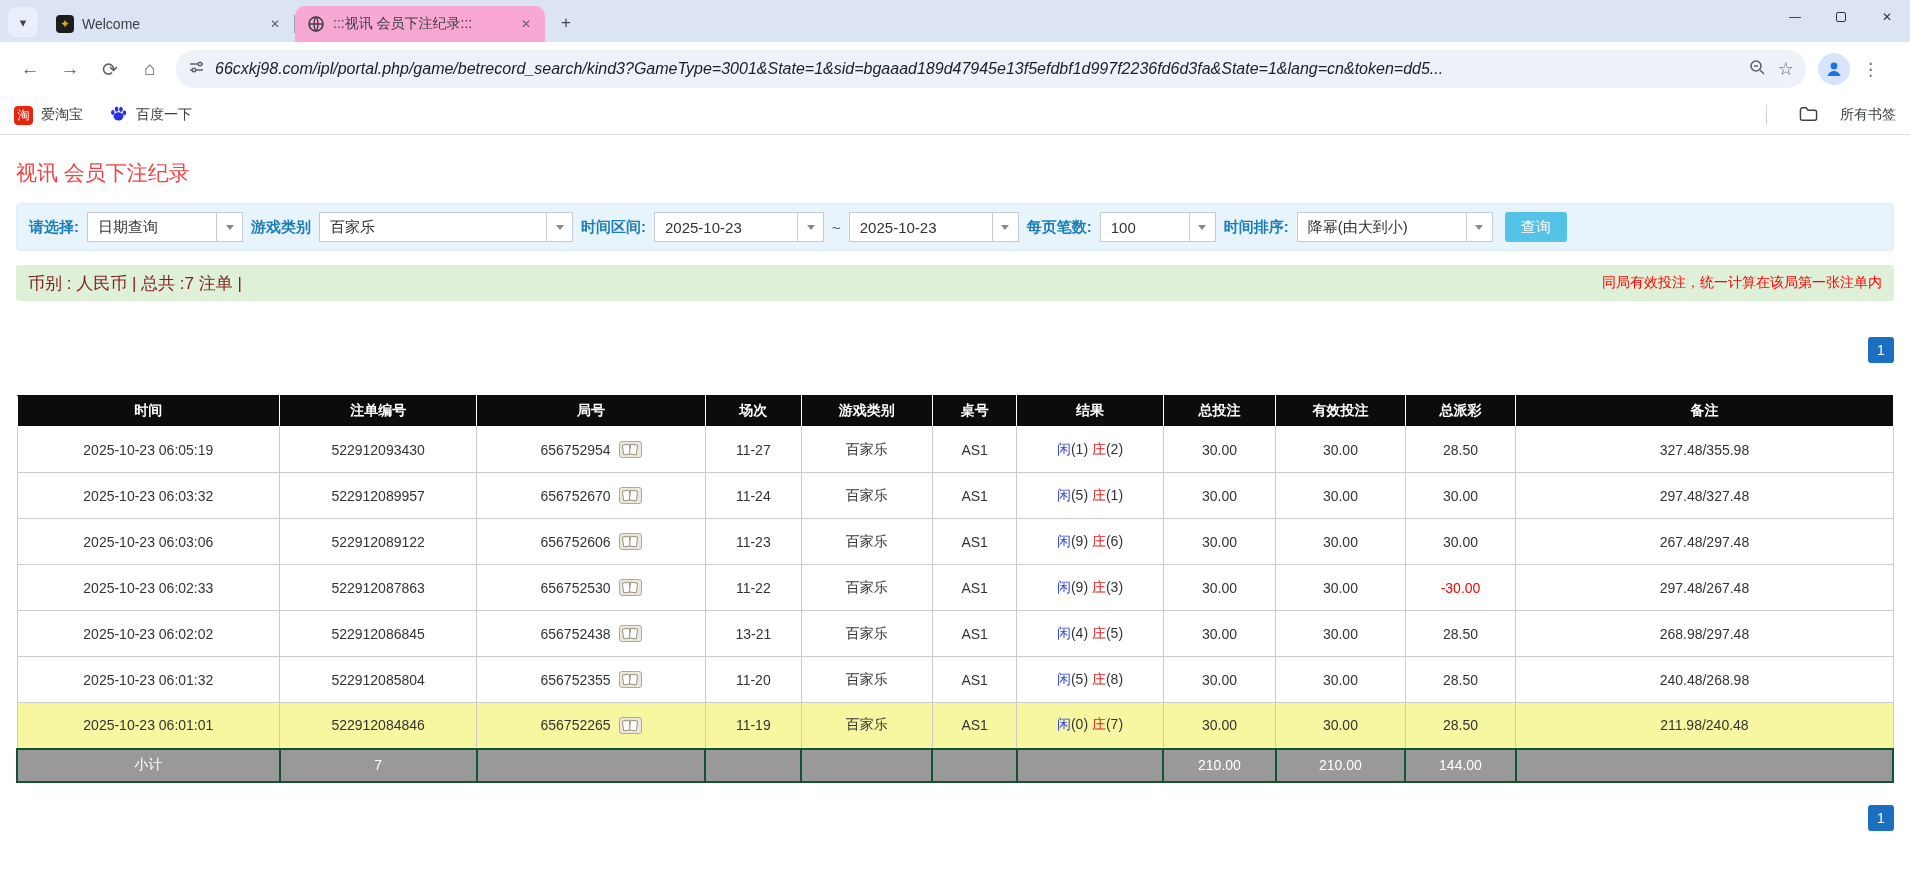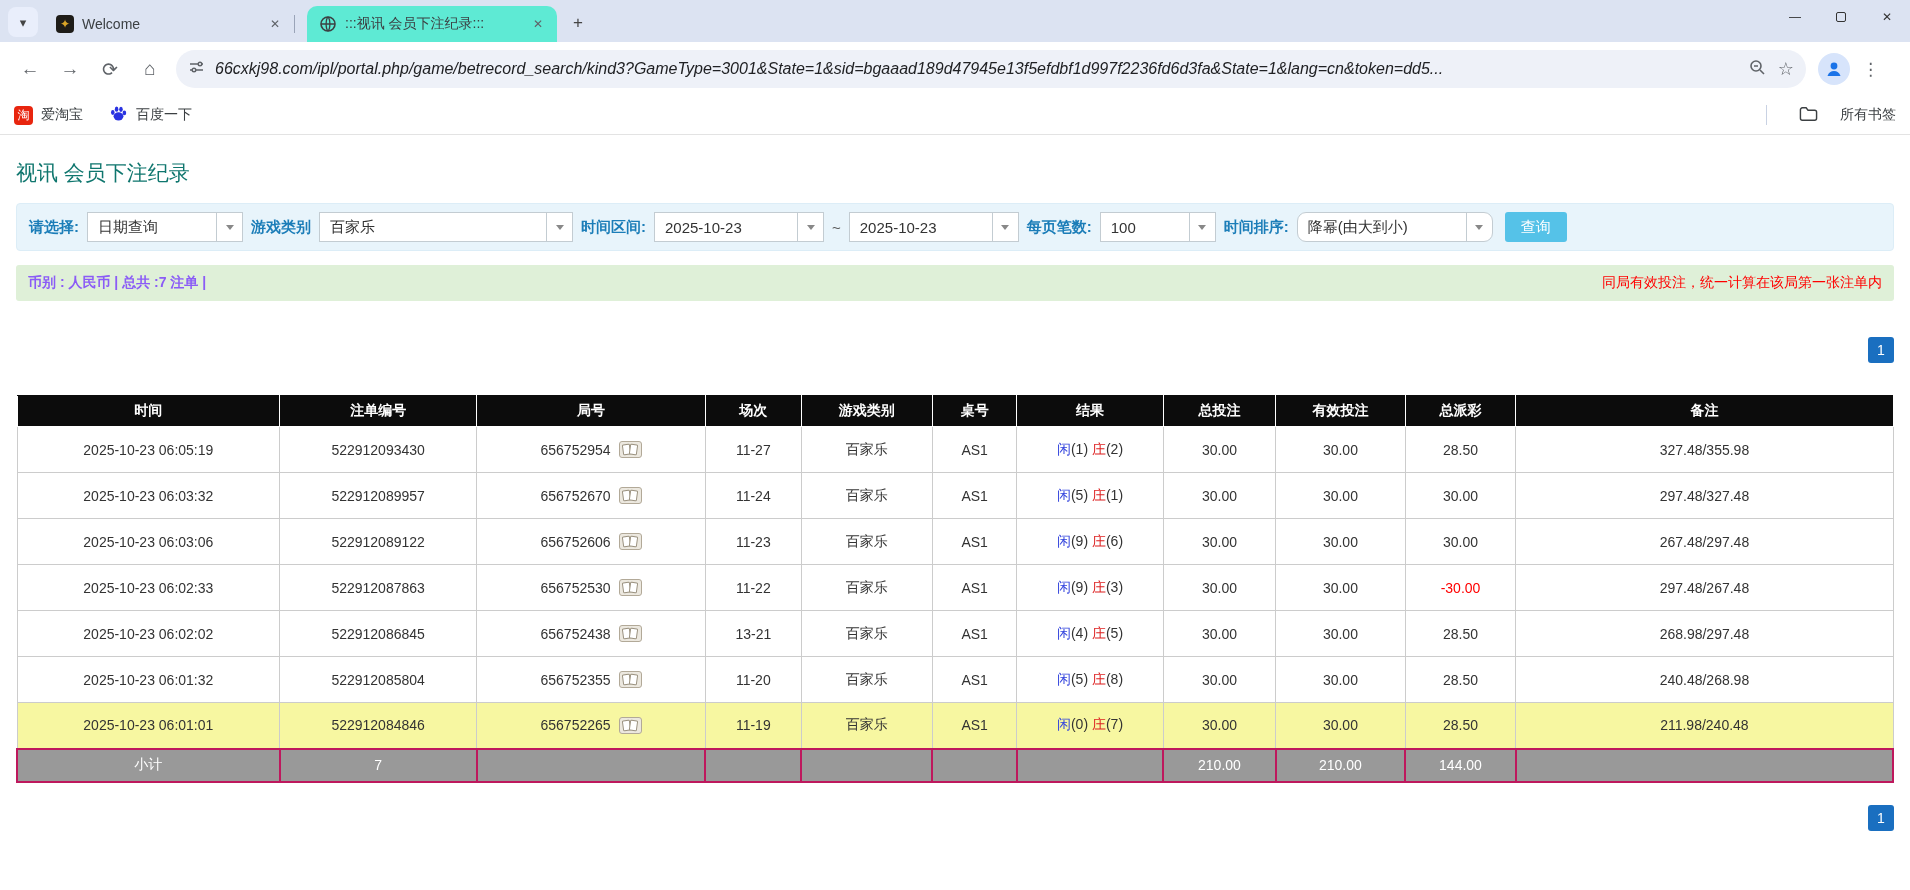--- a/index.html
+++ b/index.html
@@ -5,21 +5,21 @@
   * { margin:0; padding:0; box-sizing:border-box; }
   html,body { width:1910px; height:890px; background:#fff;
     font-family:"Liberation Sans","DejaVu Sans",sans-serif; color:#333; overflow:hidden; }
 
   
   .tabstrip { height:42px; background:#dce3f2; display:flex; align-items:flex-end; position:relative; }
   .tab-chevron { width:30px; height:30px; margin:0 6px 5px 8px; border-radius:8px; background:#e9eefb;
     display:flex; align-items:center; justify-content:center; color:#444; font-size:13px; cursor:pointer; }
   .tab { height:36px; display:flex; align-items:center; gap:8px; padding:0 10px 0 12px; width:250px;
     font-size:14px; color:#3c4043; border-radius:10px 10px 0 0; }
-  .tab.active { background:#5eead4;margin-left:12px; }
+  .tab.active { background:#f9a8d4; }
   .tab .favicon { width:18px; height:18px; flex:0 0 18px; }
   .welcome-fav { background:#1e1c18; border-radius:4px; display:flex; align-items:center; justify-content:center;
     color:#d9a427; font-size:12px; font-weight:bold; }
   .tab-label { flex:1; white-space:nowrap; overflow:hidden; }
   .tab-close { width:18px; height:18px; border-radius:50%; display:flex; align-items:center; justify-content:center;
     color:#5f6368; font-size:12px; cursor:pointer; }
   .tab-sep { width:1px; height:18px; background:#9aa4b8; margin-bottom:9px; }
   .newtab-btn { width:26px; height:26px; margin:0 0 6px 8px; display:flex; align-items:center; justify-content:center;
     color:#444; font-size:17px; border-radius:50%; cursor:pointer; }
   .win-controls { position:absolute; right:0; top:0; height:34px; display:flex; }
@@ -41,56 +41,56 @@
 
   .bookmarks { height:39px; background:#fff; border-bottom:1px solid #e3e3e3; display:flex; align-items:center; padding:0 14px; }
   .bm-item { display:flex; align-items:center; gap:8px; font-size:14px; color:#3c4043; margin-right:26px; cursor:pointer; }
   .bm-ico-taobao { width:19px; height:19px; background:#e8250e; border-radius:4px; color:#fff;
     font-size:12px; display:flex; align-items:center; justify-content:center; }
   .bm-right { margin-left:auto; display:flex; align-items:center; gap:22px; font-size:14px; color:#3c4043; }
   .bm-divider { width:1px; height:20px; background:#c9d2e3; margin-right:10px; }
 
   
   .content { padding:0 16px; }
-  .page-title { font-size:21px; color:#0f766e; margin:24px 0 16px 0; font-weight:normal; }
+  .page-title { font-size:21px; color:#ef4444; margin:24px 0 16px 0; font-weight:normal; }
 
   .filterbar { background:#e8f4fb; border:1px solid #dcedf7; border-radius:4px; height:48px;
     display:flex; align-items:center; padding:0 12px; gap:8px; }
   .f-label { color:#1b7db8; font-weight:bold; font-size:15px; white-space:nowrap; }
   .combo { display:flex; height:30px; background:#fff; border:1px solid #c3ccd2; }
   .combo-text { padding:0 10px; display:flex; align-items:center; font-size:15px; color:#333; white-space:nowrap; }
   .combo-arrow { width:26px; border-left:1px solid #c3ccd2; display:flex; align-items:center; justify-content:center; cursor:pointer; }
   .combo-arrow i { width:0; height:0; border-left:4px solid transparent; border-right:4px solid transparent; border-top:5px solid #888; }
   .tilde { color:#555; font-size:15px; }
   .search-btn { background:#55c2e8; color:#fff; border:none; border-radius:3px; height:30px;
     padding:0 16px; font-size:15px; cursor:pointer; margin-left:4px; }
 
   .statusbar { margin-top:14px; background:#dff0d8; border-radius:3px; height:36px;
     display:flex; align-items:center; justify-content:space-between; padding:0 12px; }
-  .status-left { color:#8b5cf6; font-size:14px;font-weight:bold; }
+  .status-left { color:#7f1d1d; font-size:17px; }
   .status-right { color:#ff0000; font-size:14px; }
 
   .pager-row { display:flex; justify-content:flex-end; margin:36px 0 10px 0; }
   .pager-row.bottom { margin:22px 0 0 0; }
   .page-box { min-width:26px; height:26px; background:#1a6fc0; color:#fff; font-size:14px;
     display:flex; align-items:center; justify-content:center; border-radius:3px; cursor:pointer; }
 
   table.bets { width:100%; border-collapse:collapse; table-layout:fixed; font-size:14px;margin-top:32px; }
   table.bets th { background:#0c0c0c; color:#fff; font-weight:bold; height:31px;
     border:1px solid #fff; border-top:1px solid #0c0c0c; }
   table.bets td { border:1px solid #ccc; height:46px; text-align:center; color:#333; background:#fff; }
   tr.highlight td { background:#f7f7a1; }
   .res-xian { color:#3344dd; }
   .res-zhuang { color:#dd2222; }
   .res-num { color:#333; }
   td.totalbet { color:#3366cc; }
   td.payout.neg { color:#ff0000; }
   .round-cell { display:flex; align-items:center; justify-content:center; gap:8px; }
   .round-icon { cursor:pointer; display:inline-flex; }
-  tr.summary td { background:#999; color:#fff; border:2px solid #be185d; height:33px; }
+  tr.summary td { background:#999; color:#fff; border:2px solid #14532d; height:33px; }
 
   .col-time{width:14%} .col-bet{width:10.5%} .col-round{width:12.2%} .col-sess{width:5.1%}
   .col-game{width:7%} .col-table{width:4.5%} .col-res{width:7.8%} .col-tb{width:6%}
   .col-vb{width:6.9%} .col-po{width:5.9%} .col-note{width:20.1%}
 </style>
 </head>
 <body>
 
 <div class="tabstrip">
   <div class="tab-chevron">▾</div>
@@ -214,21 +214,21 @@
         </span>
     </div>
     <span class="f-label">每页笔数:</span>
     <div class="combo" style="width:116px;">
       <span class="combo-text" style="flex:1">100</span>
       <span class="combo-arrow">
           <i></i>
         </span>
     </div>
     <span class="f-label">时间排序:</span>
-    <div class="combo" style="width:196px;border-radius:9px;">
+    <div class="combo" style="width:196px;">
       <span class="combo-text" style="flex:1">降幂(由大到小)</span>
       <span class="combo-arrow">
           <i></i>
         </span>
     </div>
     <button class="search-btn">查询</button>
   </div>
 
   <div class="statusbar">
     <span class="status-left">币别 : 人民币 | 总共 :7 注单 |</span>

